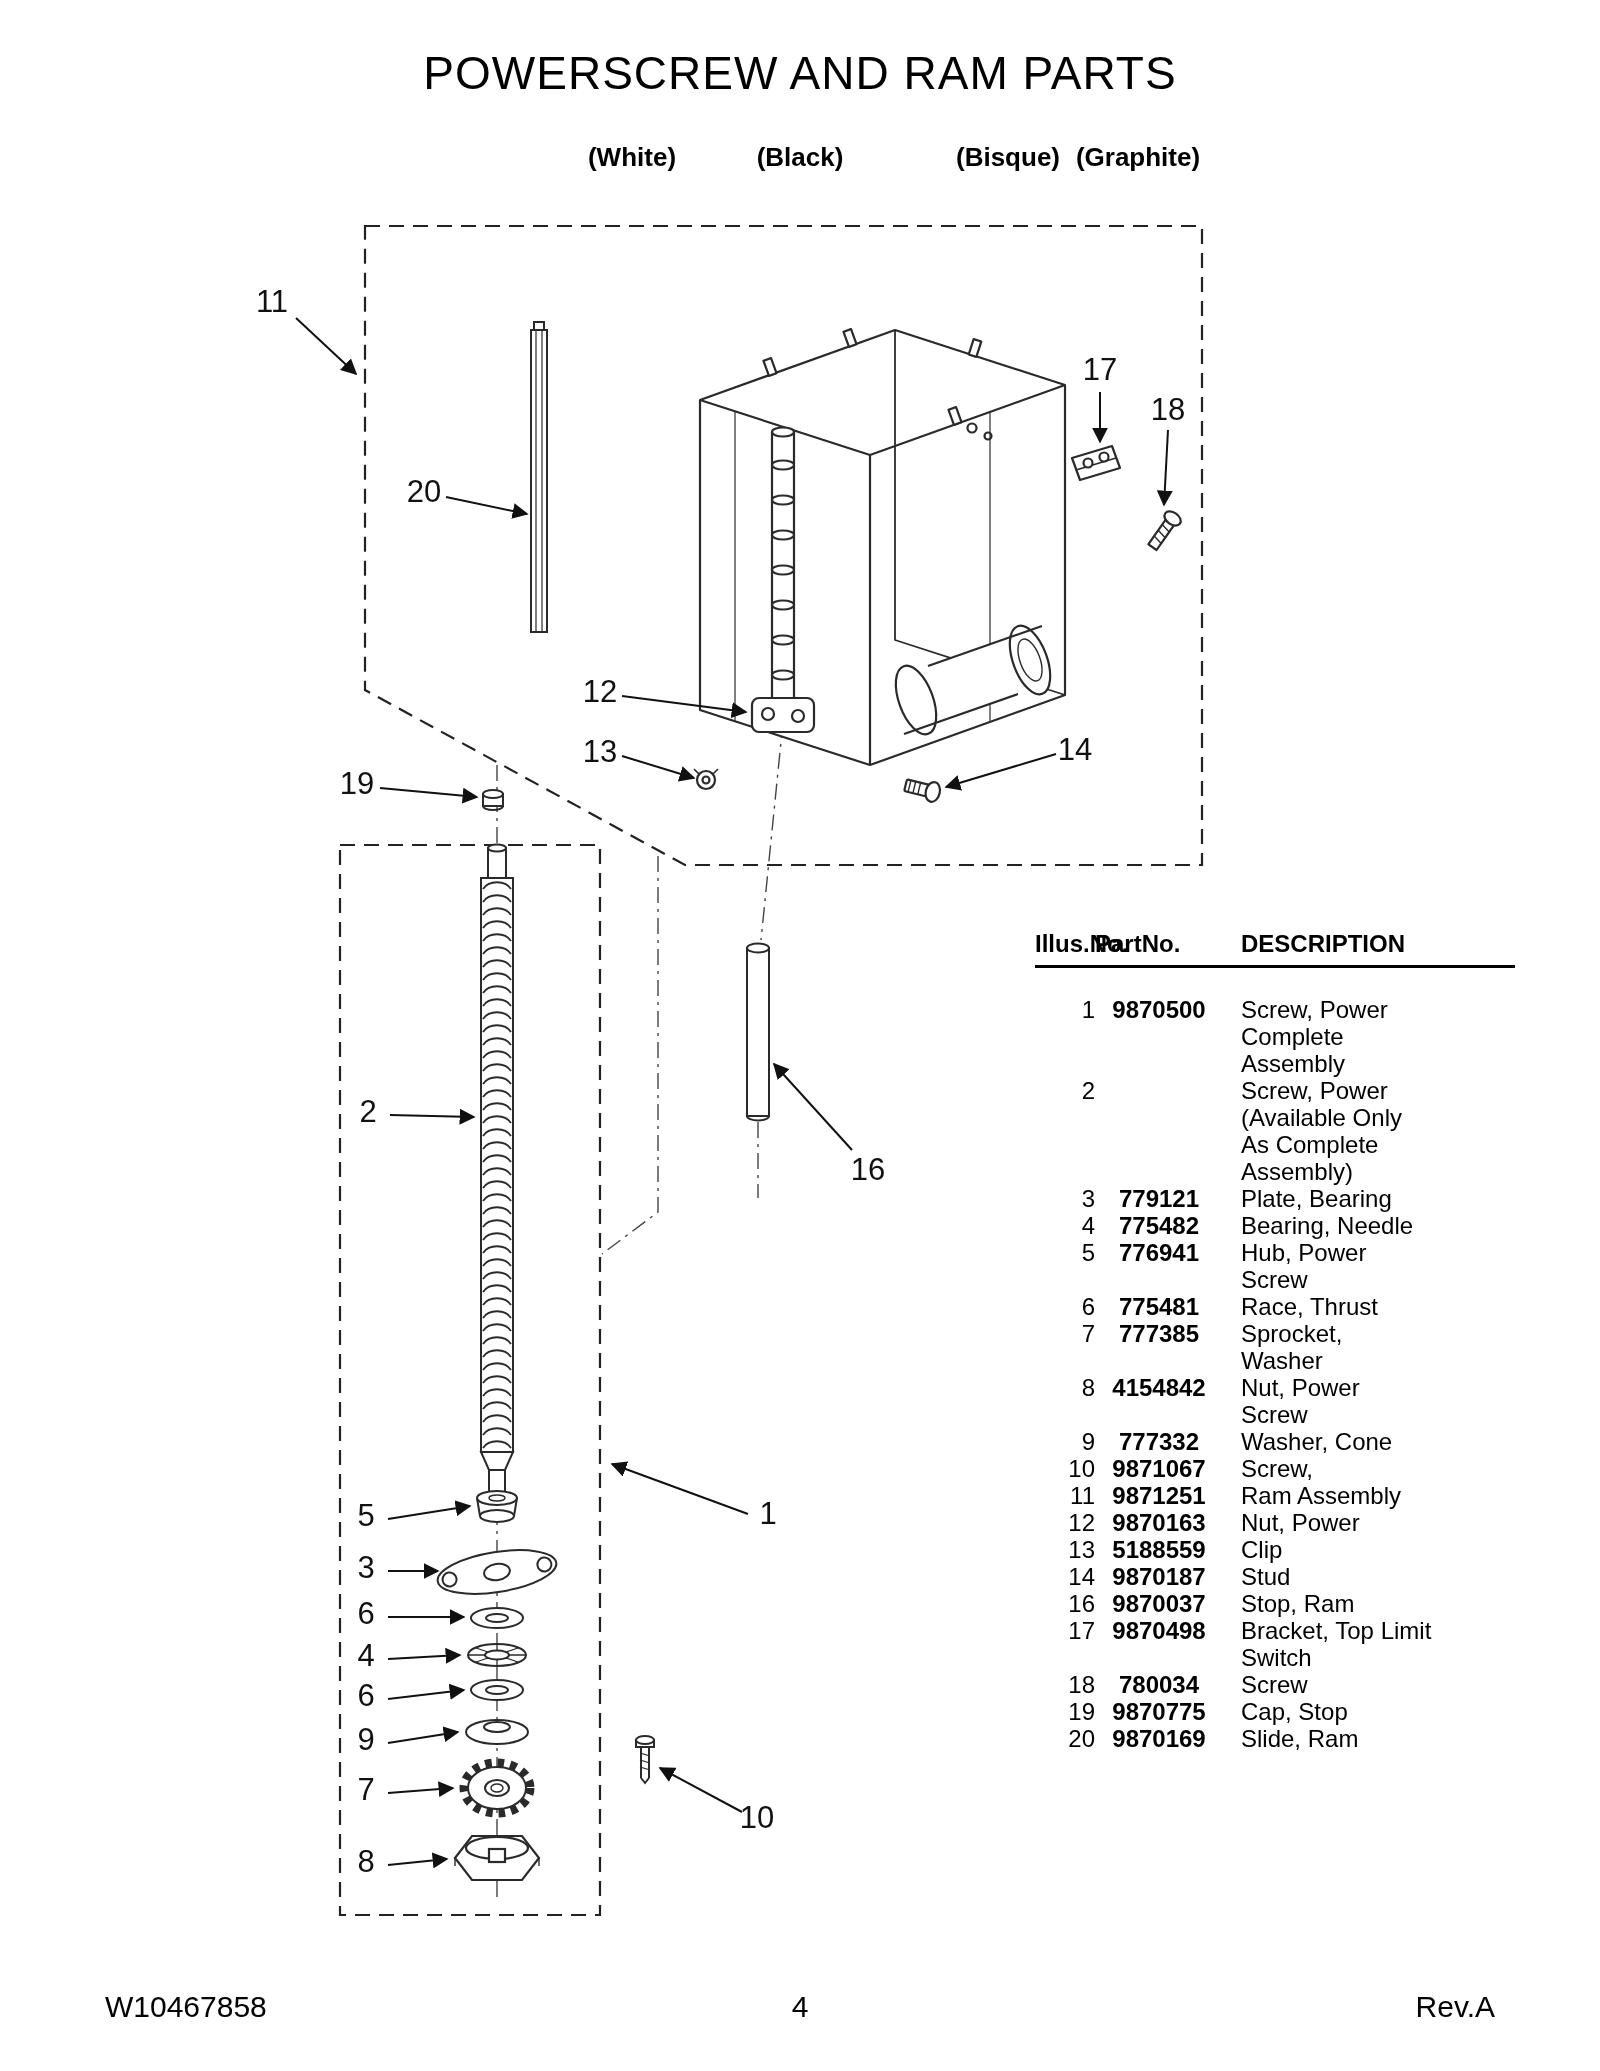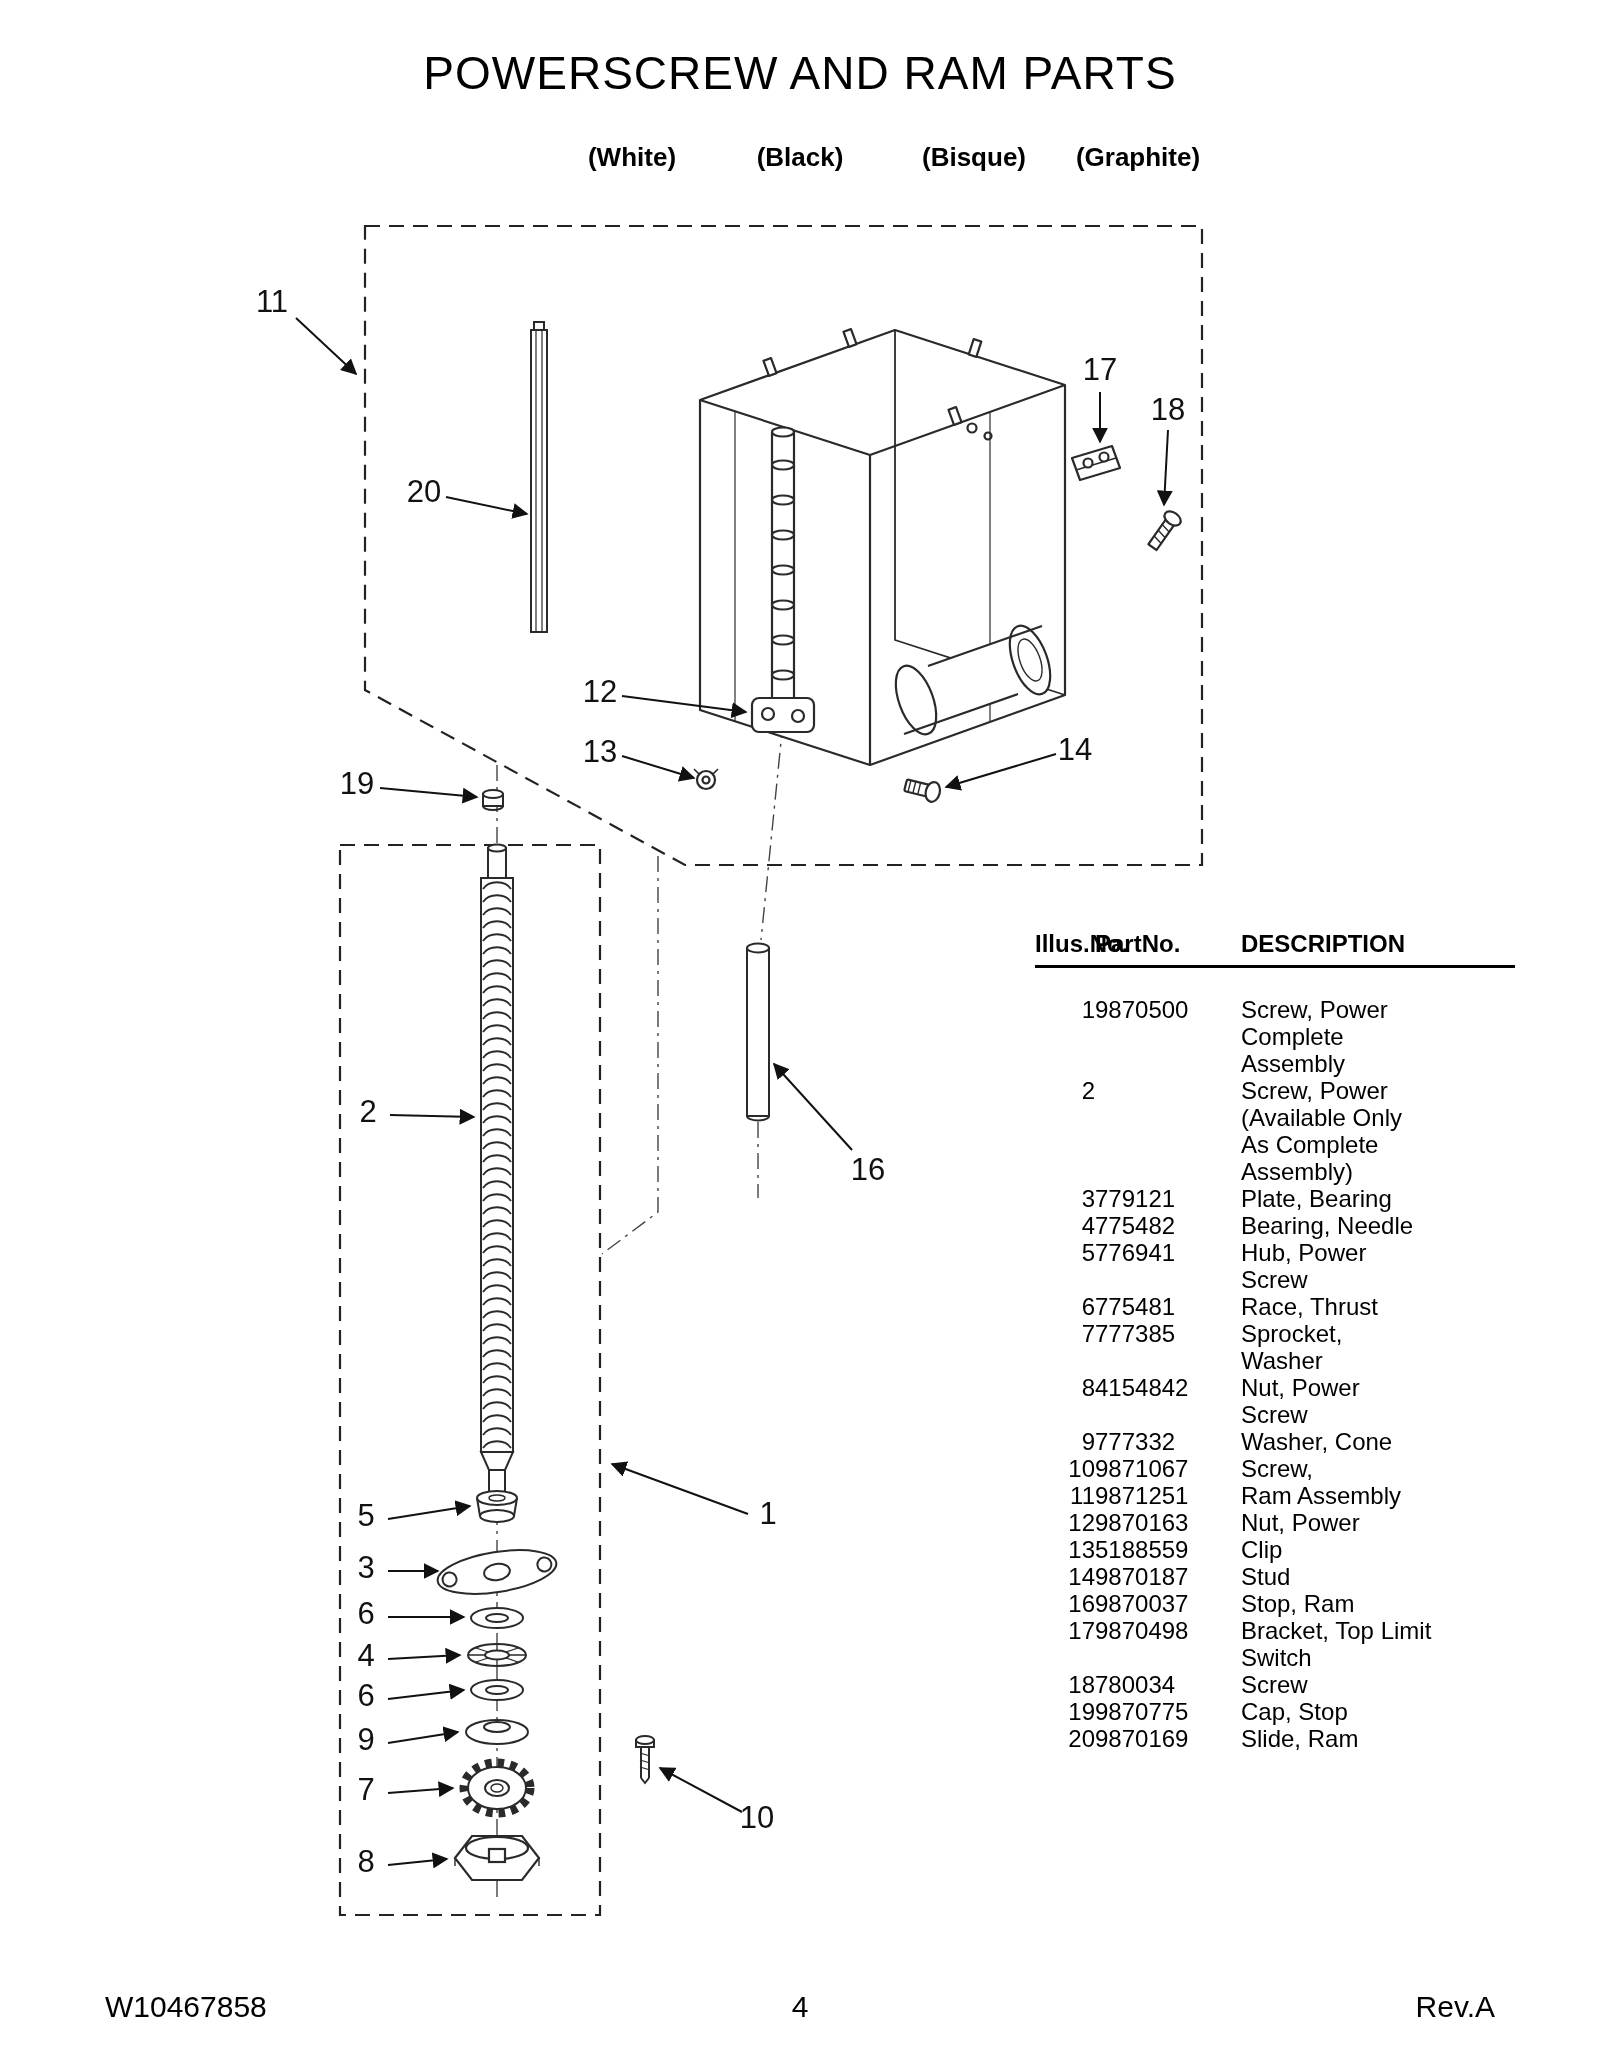--- a/index.html
+++ b/index.html
@@ -21,38 +21,38 @@
   .thead{display:flex;align-items:flex-end;font-weight:bold;}
   .th{display:flex;}
   .th.illus{width:60px;text-align:right;flex:none;}
   .th.part{width:128px;text-align:right;flex:none;}
   .th.desc{margin-left:18px;flex:none;}
   .rule{border-top:3px solid #000;margin-top:8px;}
   .tbody{margin-top:28px;}
   .tr{display:flex;align-items:flex-start;}
   .td{flex:none;}
   .td.illus{width:60px;text-align:right;}
-  .td.part{width:128px;text-align:left;}
+  .td.part{width:128px;text-align:center;font-weight:bold;}
   .td.desc{margin-left:18px;width:272px;white-space:pre-line;}
   
   .footer span{position:absolute;top:1990px;font-size:30px;}
   .footer .doc{left:105px;}
   .footer .pg{left:50%;transform:translateX(-50%);}
   .footer .rev{right:105px;text-align:center;}
 </style>
 </head>
 <body>
 
 <div class="page">
 
   <div class="title">POWERSCREW AND RAM PARTS</div>
   <div class="colors-row">
     <span style="left:632px">(White)</span>
     <span style="left:800px">(Black)</span>
-    <span style="left:974px">(Bisque)</span>
+    <span style="left:1008px">(Bisque)</span>
     <span style="left:1138px">(Graphite)</span>
   </div>
 
   <svg class="diagram" width="1600" height="2071" viewBox="0 0 1600 2071">
     <defs>
       <marker id="arrow" viewBox="0 0 10 10" refX="9" refY="5" markerWidth="8" markerHeight="8" orient="auto">
         <path d="M0,0 L10,5 L0,10 Z" fill="#111"></path>
       </marker>
       <pattern id="thr" x="481" y="878" width="32" height="13" patternUnits="userSpaceOnUse">
         <rect width="32" height="13" fill="#fff"></rect>

